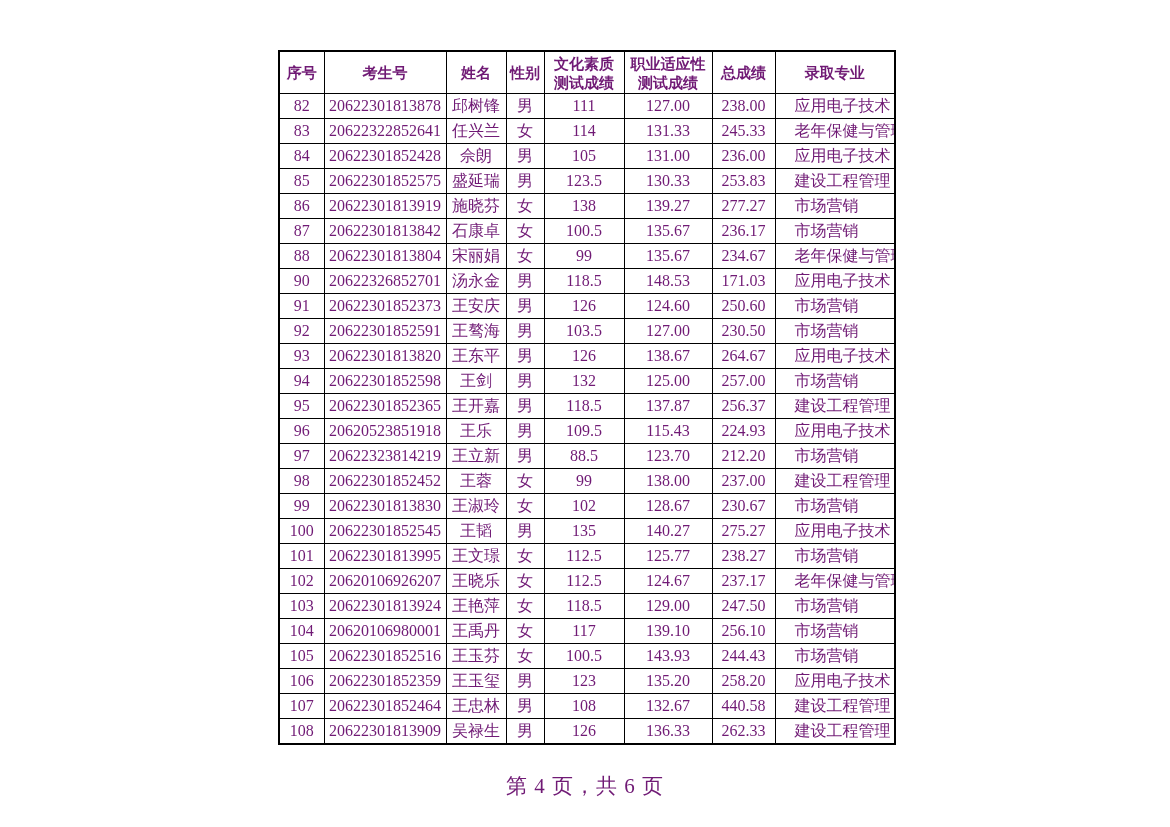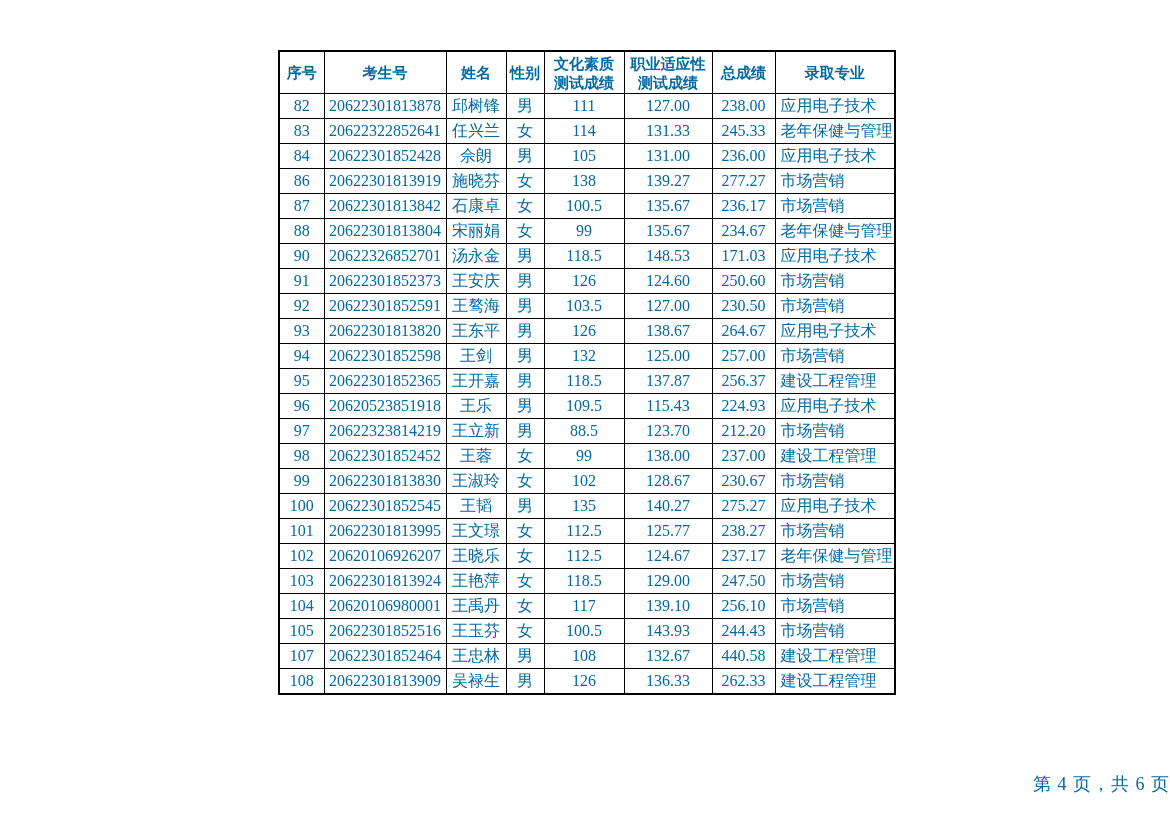--- a/index.html
+++ b/index.html
@@ -7,21 +7,21 @@
     padding: 0;
     background: #ffffff;
   }
   .page {
     position: relative;
     width: 1170px;
     height: 827px;
     background: #ffffff;
     overflow: hidden;
     font-family: "Liberation Serif", "DejaVu Serif", serif;
-    color: #0369a1;
+    color: #701a75;
   }
   table.score-table {
     position: absolute;
     left: 278px;
     top: 50px;
     border-collapse: collapse;
     table-layout: fixed;
     width: 616px;
     border: 2px solid #000000;
   }
@@ -41,29 +41,29 @@
     line-height: 19px;
     height: 41px;
   }
   table.score-table tbody td {
     font-size: 16px;
     height: 24px;
     line-height: 24px;
   }
   table.score-table tbody td.col-major {
     text-align: left;
-    padding-left: 5px;
+    padding-left: 19px;
   }
   .page-footer {
     position: absolute;
     left: 0;
     top: 772px;
     width: 100%;
-    text-align: right;
-    font-size: 18px;
+    text-align: center;
+    font-size: 21px;
     letter-spacing: 1px;
   }
 </style>
 </head>
 <body>
 
 <div class="page">
 
   <table class="score-table">
     <colgroup>
@@ -113,20 +113,30 @@
           <td class="col-index">84</td>
           <td class="col-candidate-no">20622301852428</td>
           <td class="col-name">佘朗</td>
           <td class="col-gender">男</td>
           <td class="col-culture-score">105</td>
           <td class="col-aptitude-score">131.00</td>
           <td class="col-total-score">236.00</td>
           <td class="col-major">应用电子技术</td>
         </tr>
         <tr>
+          <td class="col-index">85</td>
+          <td class="col-candidate-no">20622301852575</td>
+          <td class="col-name">盛延瑞</td>
+          <td class="col-gender">男</td>
+          <td class="col-culture-score">123.5</td>
+          <td class="col-aptitude-score">130.33</td>
+          <td class="col-total-score">253.83</td>
+          <td class="col-major">建设工程管理</td>
+        </tr>
+        <tr>
           <td class="col-index">86</td>
           <td class="col-candidate-no">20622301813919</td>
           <td class="col-name">施晓芬</td>
           <td class="col-gender">女</td>
           <td class="col-culture-score">138</td>
           <td class="col-aptitude-score">139.27</td>
           <td class="col-total-score">277.27</td>
           <td class="col-major">市场营销</td>
         </tr>
         <tr>
@@ -303,20 +313,30 @@
           <td class="col-index">105</td>
           <td class="col-candidate-no">20622301852516</td>
           <td class="col-name">王玉芬</td>
           <td class="col-gender">女</td>
           <td class="col-culture-score">100.5</td>
           <td class="col-aptitude-score">143.93</td>
           <td class="col-total-score">244.43</td>
           <td class="col-major">市场营销</td>
         </tr>
         <tr>
+          <td class="col-index">106</td>
+          <td class="col-candidate-no">20622301852359</td>
+          <td class="col-name">王玉玺</td>
+          <td class="col-gender">男</td>
+          <td class="col-culture-score">123</td>
+          <td class="col-aptitude-score">135.20</td>
+          <td class="col-total-score">258.20</td>
+          <td class="col-major">应用电子技术</td>
+        </tr>
+        <tr>
           <td class="col-index">107</td>
           <td class="col-candidate-no">20622301852464</td>
           <td class="col-name">王忠林</td>
           <td class="col-gender">男</td>
           <td class="col-culture-score">108</td>
           <td class="col-aptitude-score">132.67</td>
           <td class="col-total-score">440.58</td>
           <td class="col-major">建设工程管理</td>
         </tr>
         <tr>

